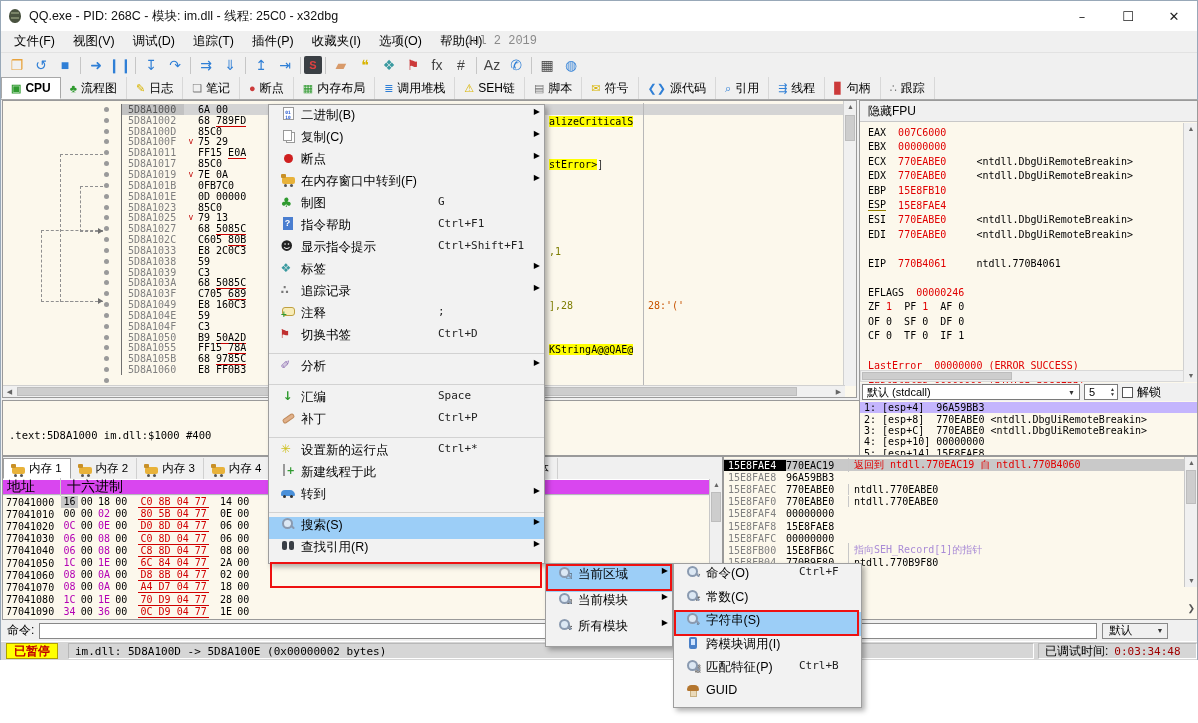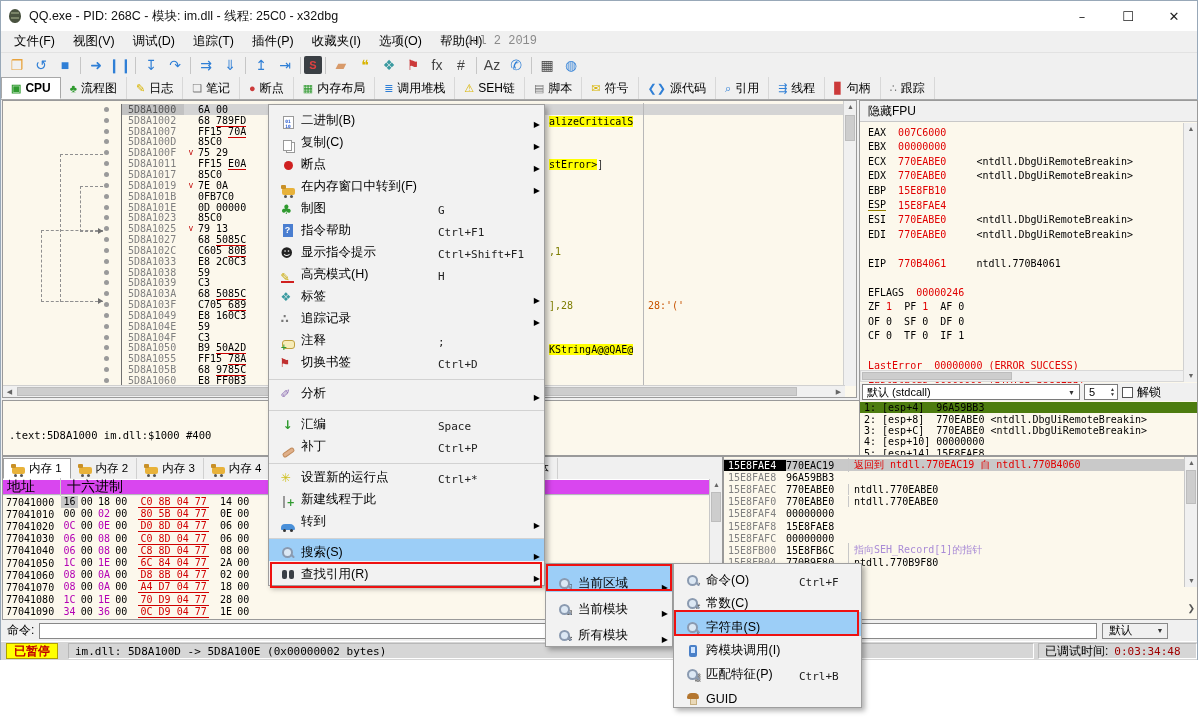--- a/index.html
+++ b/index.html
@@ -75,21 +75,21 @@
   .regs-hsb{position:absolute;left:0;top:269px;width:324px;height:12px;background:#f0f0f0;border:1px solid #d8d8d8}
   .regs-vsb{position:absolute;right:0;top:22px;width:14px;height:259px;background:#f0f0f0;border-left:1px solid #d0d0d0}
   .combo-row{position:absolute;left:0;top:282px;width:100%;height:18px;display:flex;align-items:center;gap:4px;padding-left:2px;background:#f0f0f0}
   .combo{width:218px;height:16px;background:#fff;border:1px solid #7a7a7a;font-size:11px;padding-left:4px;display:flex;align-items:center;position:relative}
   .combo .carr{position:absolute;right:4px;font-size:7px;color:#333}
   .spin{width:34px;height:16px;background:#fff;border:1px solid #7a7a7a;font-size:11px;padding-left:4px;display:flex;align-items:center;position:relative}
   .spin .sarr{position:absolute;right:2px;font-size:5px;color:#333;line-height:5px;text-align:center}
   .chk{width:11px;height:11px;background:#fff;border:1px solid #555}
   #argrows{position:absolute;left:0;top:301px;width:339px;font-family:"DejaVu Sans Mono",monospace;font-size:10px}
   .arow{height:11.35px;padding-left:4px;display:flex;align-items:center;white-space:pre}
-  .arow.sel{background:#4d7c0f}
+  .arow.sel{background:#c4b5fd}
 
   
   .dump-tabs{position:absolute;left:0;top:0;width:100%;height:22px;display:flex;align-items:flex-end;background:#f0f0f0}
   .dtab{height:21px;display:flex;align-items:center;gap:4px;padding:0 8px;font-size:11.5px;border-right:1px solid #d0d0d0;white-space:nowrap;overflow:hidden}
   .dtab.active{background:#fff;border:1px solid #a0a0a0;border-bottom:1px solid #fff}
   .dump-header{position:absolute;left:0;top:22px;width:707px;height:16px;background:#d946ef;border-top:1px solid #fff;border-bottom:1px solid #b8b8b8;font-size:14px;display:flex;align-items:center}
   .dh-addr{width:58px;padding-left:4px;border-right:1px solid #c8c8c8}
   .dh-hex{padding-left:6px}
   #dumprows{position:absolute;left:0;top:39px;width:707px;background:#fcf8ec;height:125px;font-family:"DejaVu Sans Mono",monospace;font-size:10px}
   .mrow{height:12.2px;display:flex;align-items:center;white-space:pre}
@@ -122,21 +122,21 @@
   .sb-badge{margin-left:5px;background:#ffff00;border:1px solid #b0a000;color:#c00000;font-weight:bold;font-size:12px;padding:0 7px;height:16px;line-height:15px}
   .sb-msg{margin-left:10px;border:1px solid #b8b8b8;border-right-color:#fff;border-bottom-color:#fff;height:16px;line-height:15px;padding:0 6px;width:966px;font-family:"DejaVu Sans Mono",monospace;font-size:11px}
   .sb-time{margin-left:4px;border:1px solid #b8b8b8;border-right-color:#fff;border-bottom-color:#fff;height:16px;line-height:15px;padding:0 6px;flex:1;font-size:12px;display:flex}
   .sb-time .tv{font-family:"DejaVu Sans Mono",monospace;color:#a00000;margin-left:6px;font-size:11px}
 
   
   .menu{position:absolute;background:#f2f2f2;border:1px solid #9e9e9e;box-shadow:3px 3px 5px rgba(0,0,0,.3);z-index:50;padding:2px 0}
   #ctx{left:268px;top:104px;width:277px}
   #sub1{left:545px;top:563px;width:128px;z-index:55}
   #sub2{left:673px;top:563px;width:189px;z-index:60;padding:1px 0}
-  .mi{height:22px;display:flex;align-items:flex-end;padding:0 4px 0 6px}
+  .mi{height:22px;display:flex;align-items:flex-start;padding:0 4px 0 6px}
   #sub1 .mi{height:26px}
   #sub2 .mi{height:23.5px}
   .mi.hl{background:#9ccef7}
   .mi.sep{height:9px;padding:0}
   .mi.sep::before{content:"";width:100%;height:1px;background:#d2d2d2;margin-top:4px}
   .icz{width:26px;display:flex;justify-content:center}
   .mlabel{flex:1;font-size:12.5px;white-space:nowrap}
   .msc{font-family:"DejaVu Sans Mono",monospace;font-size:11px;color:#222;width:92px;text-align:left}
   #sub2 .msc{width:58px}
   .marr{width:10px;font-size:8px;color:#000;text-align:right}
@@ -439,21 +439,20 @@
           <span class="dot"></span>
         </div>
         <div class="dotrow">
           <span class="dot"></span>
         </div>
       </div>
     <div id="drows">
 
     <div class="drow sel"><span class="daddr">5D8A1000</span><span class="dmark"></span><span class="dbytes"><span>6A 00</span><span class="dund"></span></span></div>
         <div class="drow"><span class="daddr">5D8A1002</span><span class="dmark"></span><span class="dbytes"><span>68 </span><span class="dund">789FD</span></span></div>
-        <div class="drow"><span class="daddr">5D8A1007</span><span class="dmark"></span><span class="dbytes"><span>FF15 </span><span class="dund">70A</span></span></div>
         <div class="drow"><span class="daddr">5D8A100D</span><span class="dmark"></span><span class="dbytes"><span>85C0</span><span class="dund"></span></span></div>
         <div class="drow"><span class="daddr">5D8A100F</span><span class="dmark">v</span><span class="dbytes"><span>75 29</span><span class="dund"></span></span></div>
         <div class="drow"><span class="daddr">5D8A1011</span><span class="dmark"></span><span class="dbytes"><span>FF15 </span><span class="dund">E0A</span></span></div>
         <div class="drow"><span class="daddr">5D8A1017</span><span class="dmark"></span><span class="dbytes"><span>85C0</span><span class="dund"></span></span></div>
         <div class="drow"><span class="daddr">5D8A1019</span><span class="dmark">v</span><span class="dbytes"><span>7E 0A</span><span class="dund"></span></span></div>
         <div class="drow"><span class="daddr">5D8A101B</span><span class="dmark"></span><span class="dbytes"><span>0FB7C0</span><span class="dund"></span></span></div>
         <div class="drow"><span class="daddr">5D8A101E</span><span class="dmark"></span><span class="dbytes"><span>0D 00000</span><span class="dund"></span></span></div>
         <div class="drow"><span class="daddr">5D8A1023</span><span class="dmark"></span><span class="dbytes"><span>85C0</span><span class="dund"></span></span></div>
         <div class="drow"><span class="daddr">5D8A1025</span><span class="dmark">v</span><span class="dbytes"><span>79 13</span><span class="dund"></span></span></div>
         <div class="drow"><span class="daddr">5D8A1027</span><span class="dmark"></span><span class="dbytes"><span>68 </span><span class="dund">5085C</span></span></div>
@@ -704,28 +703,20 @@
     <div class="mi">
       <span class="icz">
         <i class="cssic ic-peng"></i>
       </span>
       <span class="mlabel">显示指令提示</span>
       <span class="msc mono">Ctrl+Shift+F1</span>
       <span class="marr"></span>
     </div>
     <div class="mi">
       <span class="icz">
-        <i class="cssic ic-hlt"></i>
-      </span>
-      <span class="mlabel">高亮模式(H)</span>
-      <span class="msc mono">H</span>
-      <span class="marr"></span>
-    </div>
-    <div class="mi">
-      <span class="icz">
         <i class="cssic ic-tag"></i>
       </span>
       <span class="mlabel">标签</span>
       <span class="msc mono"></span>
       <span class="marr">▶</span>
     </div>
     <div class="mi">
       <span class="icz">
         <i class="cssic ic-foot"></i>
       </span>

